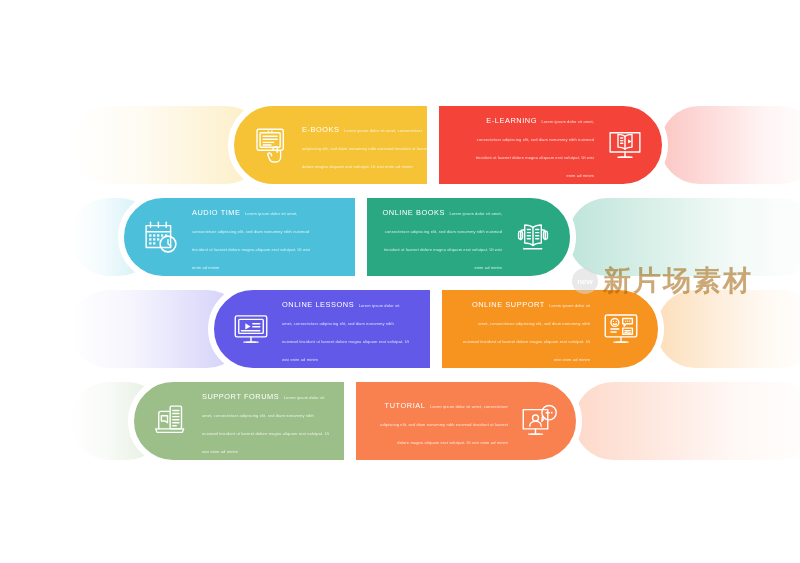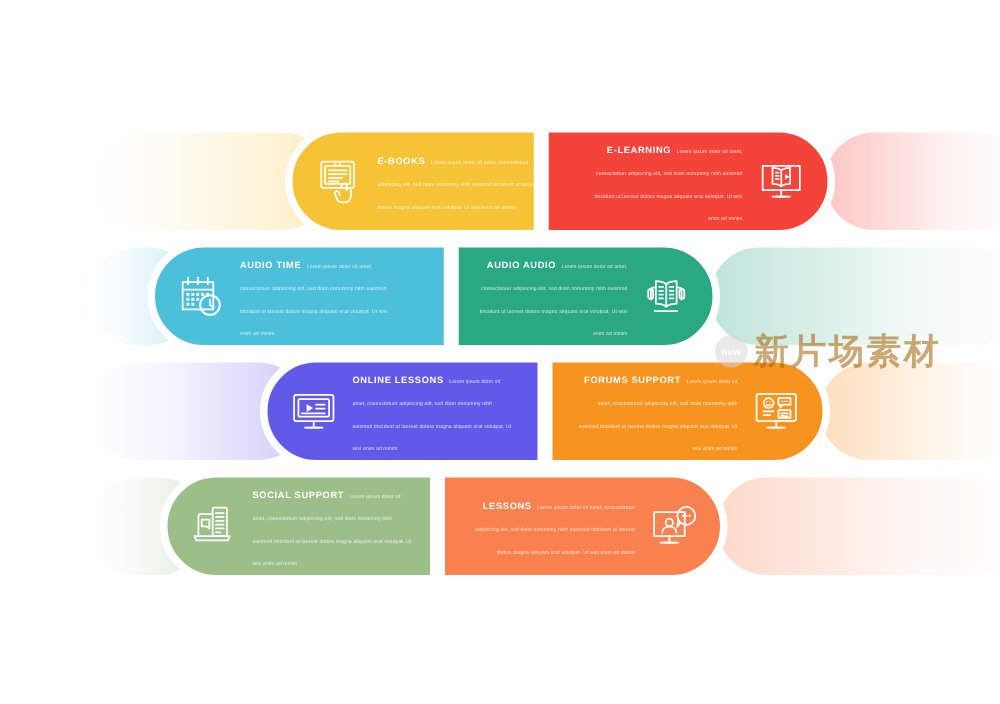--- a/index.html
+++ b/index.html
@@ -55,21 +55,21 @@
   .icon-wrap svg{width:42px;height:42px;display:block;}
   .txt{
     flex:0 0 auto;
     width:128px;
     padding:0 8px;
   }
   .txt.align-left{text-align:left;}
   .txt.align-right{text-align:right;}
   .ttl{
     font-size:7.4px;
-    font-weight:bold;
+    font-weight:normal;
     letter-spacing:0.55px;
     color:#ffffff;
     margin:0 0 3px 0;
     line-height:1;
     white-space:nowrap;
   }
   .txt.align-right .ttl{ }
   .body{
     font-size:4.0px;
     line-height:5.6px;
@@ -182,21 +182,21 @@
           <path d="M32 27v5l3.2 2.2" stroke-width="1.6"></path>
         </svg>
       </span>
       <span class="txt align-left">
         <span class="ttl">AUDIO TIME</span>
         <span class="body">Lorem ipsum dolor sit amet, consectetuer adipiscing elit, sed diam nonummy nibh euismod tincidunt ut laoreet dolore magna aliquam erat volutpat. Ut wisi enim ad minim</span>
       </span>
     </div>
     <div class="card right-card" style="left: 361px; width: 215px; background: rgb(42, 168, 130);">
       <span class="txt align-right">
-        <span class="ttl">AUDIO AUDIO</span>
+        <span class="ttl">ONLINE BOOKS</span>
         <span class="body">Lorem ipsum dolor sit amet, consectetuer adipiscing elit, sed diam nonummy nibh euismod tincidunt ut laoreet dolore magna aliquam erat volutpat. Ut wisi enim ad minim</span>
       </span>
       <span class="icon-wrap">
         <svg viewBox="0 0 48 48" fill="none" stroke="#fff" stroke-width="1.6" stroke-linecap="round" stroke-linejoin="round">
           <path d="M24 13c-2.4-2-6-2.8-9.5-2.8v20.6c3.5 0 7.1.8 9.5 2.8"></path>
           <path d="M24 13c2.4-2 6-2.8 9.5-2.8v20.6c-3.5 0-7.1.8-9.5 2.8"></path>
           <line x1="24" y1="13" x2="24" y2="33.6"></line>
           <line x1="17.5" y1="15.5" x2="21" y2="15.5"></line>
           <line x1="17.5" y1="19" x2="21" y2="19"></line>
           <line x1="17.5" y1="22.5" x2="21" y2="22.5"></line>
@@ -232,21 +232,21 @@
           <line x1="13" y1="26" x2="34" y2="26"></line>
         </svg>
       </span>
       <span class="txt align-left">
         <span class="ttl">ONLINE LESSONS</span>
         <span class="body">Lorem ipsum dolor sit amet, consectetuer adipiscing elit, sed diam nonummy nibh euismod tincidunt ut laoreet dolore magna aliquam erat volutpat. Ut wisi enim ad minim</span>
       </span>
     </div>
     <div class="card right-card" style="left: 436px; width: 228px; background: rgb(247, 148, 32);">
       <span class="txt align-right">
-        <span class="ttl">FORUMS SUPPORT</span>
+        <span class="ttl">ONLINE SUPPORT</span>
         <span class="body">Lorem ipsum dolor sit amet, consectetuer adipiscing elit, sed diam nonummy nibh euismod tincidunt ut laoreet dolore magna aliquam erat volutpat. Ut wisi enim ad minim</span>
       </span>
       <span class="icon-wrap">
         <svg viewBox="0 0 48 48" fill="none" stroke="#fff" stroke-width="1.6" stroke-linecap="round" stroke-linejoin="round">
           <rect x="6" y="8" width="36" height="25" rx="2"></rect>
           <path d="M19 39h10M24 33v6"></path>
           <path d="M16 39h16"></path>
           <circle cx="17" cy="16.5" r="4.5"></circle>
           <circle cx="15.4" cy="15.4" r="0.7" fill="#fff" stroke="none"></circle>
           <circle cx="18.6" cy="15.4" r="0.7" fill="#fff" stroke="none"></circle>
@@ -279,27 +279,27 @@
           <rect x="23" y="7" width="13" height="26" rx="1.5"></rect>
           <line x1="26" y1="12" x2="33" y2="12"></line>
           <line x1="26" y1="15.5" x2="33" y2="15.5"></line>
           <line x1="26" y1="19" x2="33" y2="19"></line>
           <line x1="26" y1="22.5" x2="33" y2="22.5"></line>
           <line x1="26" y1="26" x2="33" y2="26"></line>
           <line x1="26" y1="29.5" x2="30" y2="29.5"></line>
         </svg>
       </span>
       <span class="txt align-left">
-        <span class="ttl">SOCIAL SUPPORT</span>
+        <span class="ttl">SUPPORT FORUMS</span>
         <span class="body">Lorem ipsum dolor sit amet, consectetuer adipiscing elit, sed diam nonummy nibh euismod tincidunt ut laoreet dolore magna aliquam erat volutpat. Ut wisi enim ad minim</span>
       </span>
     </div>
     <div class="card right-card" style="left: 350px; width: 232px; background: rgb(249, 129, 79);">
       <span class="txt align-right">
-        <span class="ttl">LESSONS</span>
+        <span class="ttl">TUTORIAL</span>
         <span class="body">Lorem ipsum dolor sit amet, consectetuer adipiscing elit, sed diam nonummy nibh euismod tincidunt ut laoreet dolore magna aliquam erat volutpat. Ut wisi enim ad minim</span>
       </span>
       <span class="icon-wrap">
         <svg viewBox="0 0 48 48" fill="none" stroke="#fff" stroke-width="1.6" stroke-linecap="round" stroke-linejoin="round">
           <path d="M6 11h28v22H6z"></path>
           <path d="M15 39h10M20 33v6"></path>
           <path d="M12 39h16"></path>
           <circle cx="20" cy="20.5" r="3.4"></circle>
           <path d="M13.5 30c0-3.6 2.9-5.6 6.5-5.6s6.5 2 6.5 5.6"></path>
           <circle cx="35.5" cy="14.5" r="8.2"></circle>

